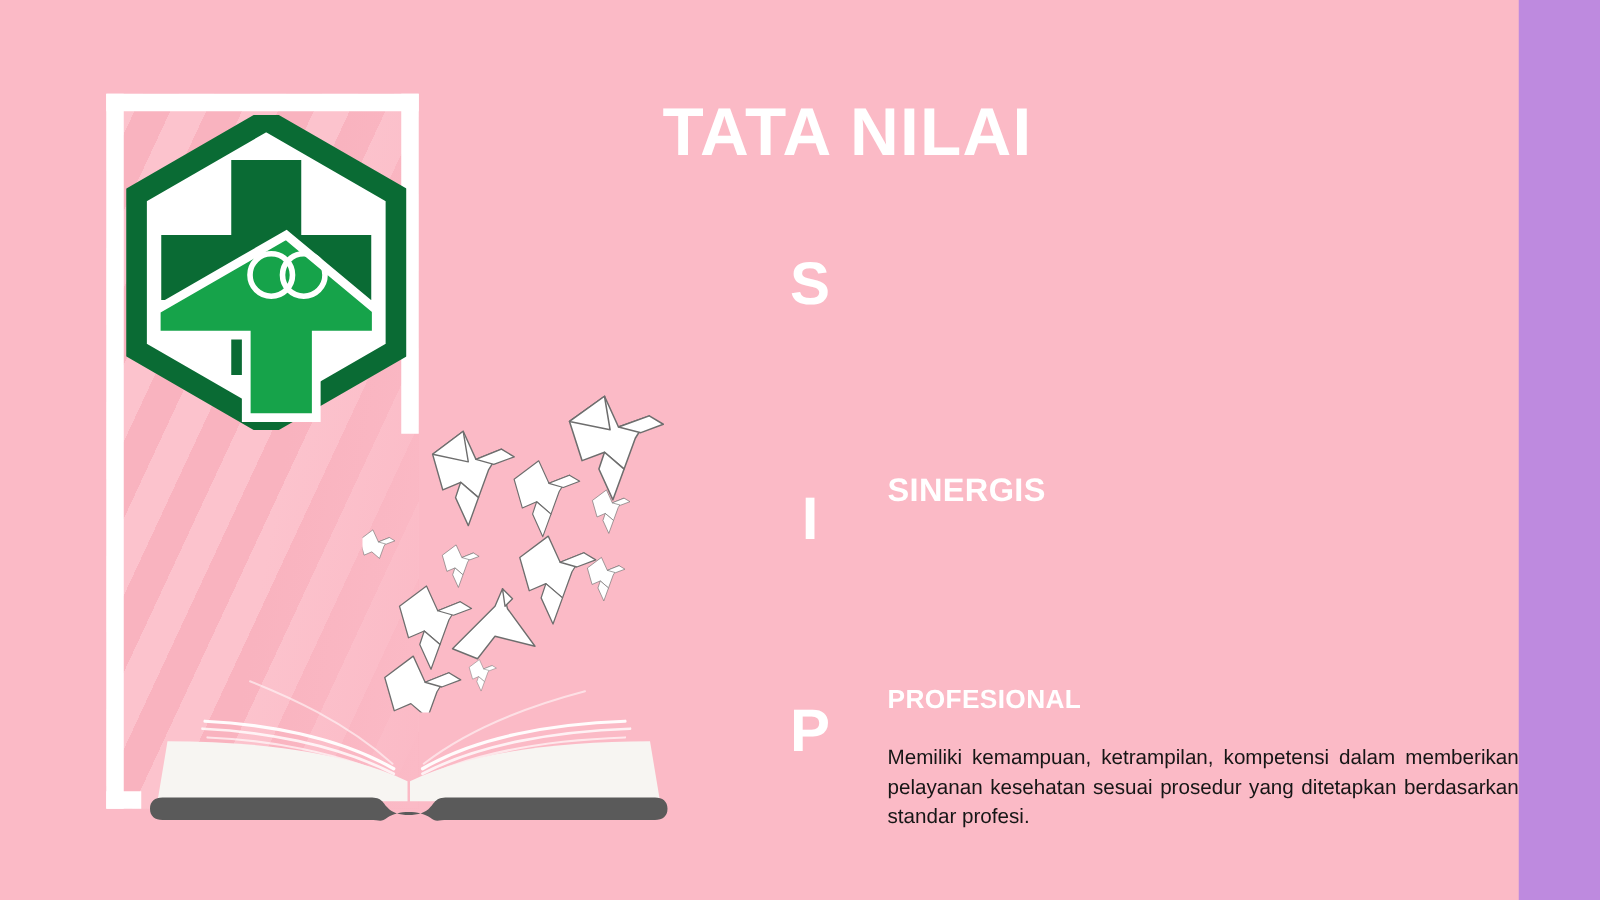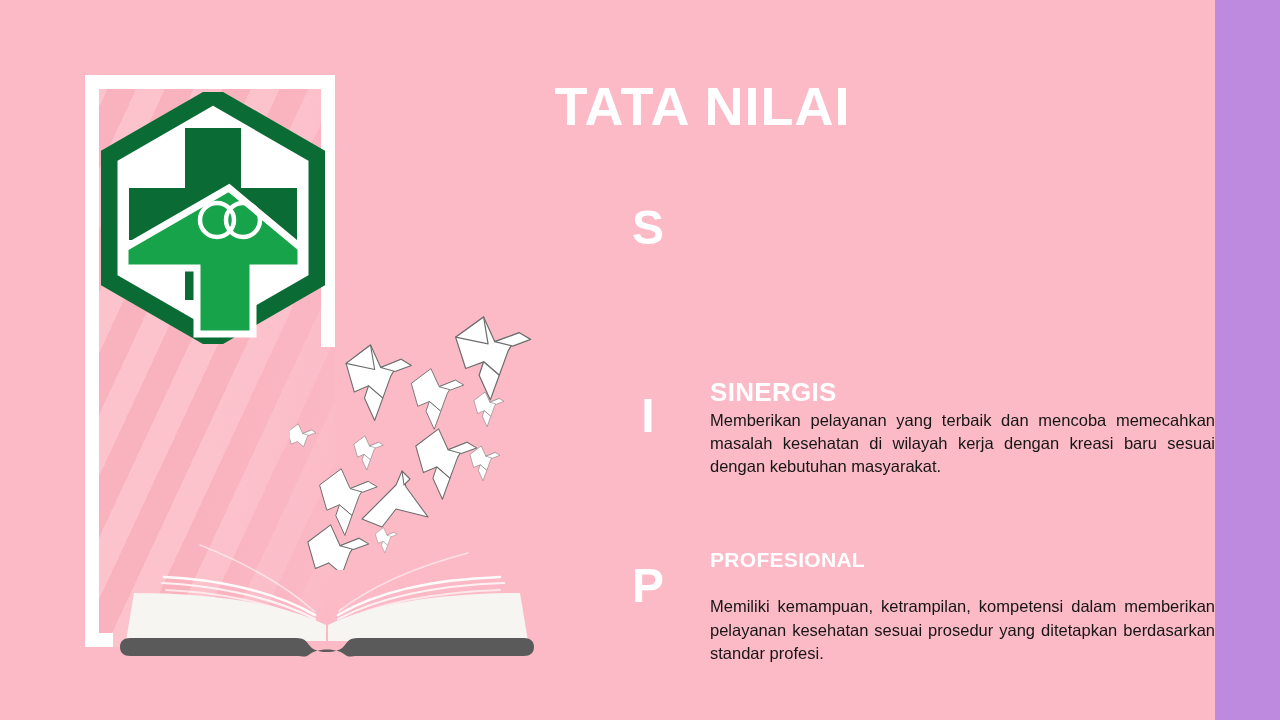--- a/index.html
+++ b/index.html
@@ -49,21 +49,21 @@
   
   #birds { position:absolute; left:290px; top:305px; width:260px; height:265px; }
 
   
   #book { position:absolute; left:100px; top:515px; width:470px; height:148px; }
 
   
   #title {
     position:absolute; left:530px; top:78px; width:345px;
     font-size:54px; font-weight:bold; color:#ffffff;
-    letter-spacing:1px; line-height:1.05; white-space:nowrap;text-align:center;
+    letter-spacing:1px; line-height:1.05; white-space:nowrap;
   }
 
   .value-block { position:absolute; left:612px; width:600px; }
   #block-0 { top:190px; }
   #block-1 { top:378px; }
   #block-2 { top:548px; }
 
   .initial {
     position:absolute; left:0; top:0; width:72px;
     text-align:center;
@@ -218,21 +218,20 @@
   <div id="title">TATA NILAI</div>
 
   <div class="value-block" id="block-0">
     <div class="initial">S</div>
   </div>
 
   <div class="value-block" id="block-1">
     <div class="initial">I</div>
     <div class="value-text">
       <div class="value-name">SINERGIS</div>
-      <div class="value-desc">Memberikan pelayanan  yang terbaik dan mencoba memecahkan masalah kesehatan di wilayah kerja dengan kreasi baru sesuai dengan kebutuhan masyarakat.</div>
     </div>
   </div>
 
   <div class="value-block" id="block-2">
     <div class="initial">P</div>
     <div class="value-text">
       <div class="value-name">PROFESIONAL</div>
       <div class="value-desc">Memiliki kemampuan, ketrampilan, kompetensi dalam memberikan pelayanan  kesehatan sesuai prosedur yang ditetapkan berdasarkan standar profesi.</div>
     </div>
   </div>

